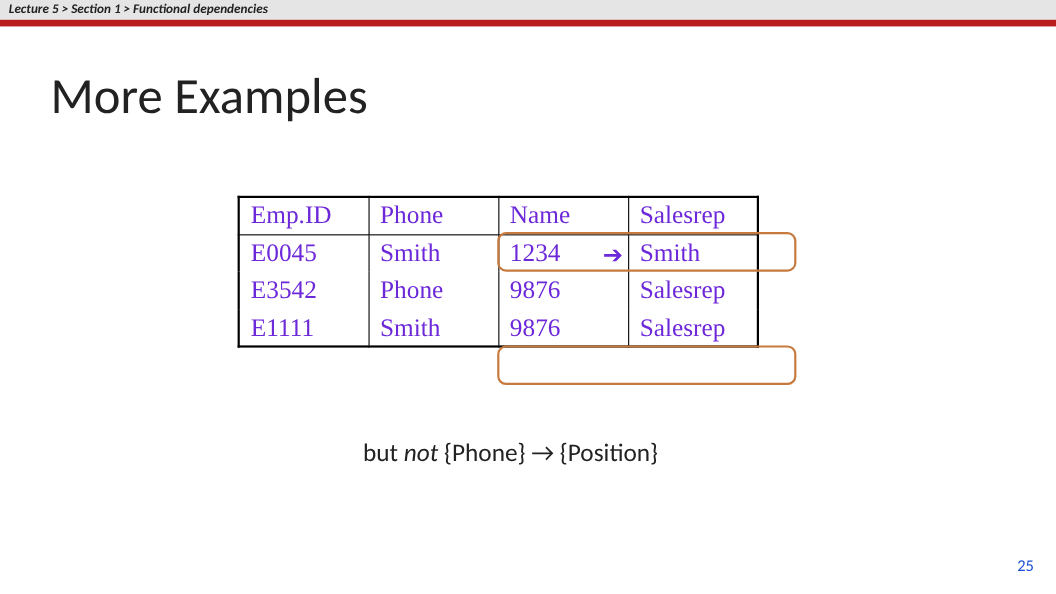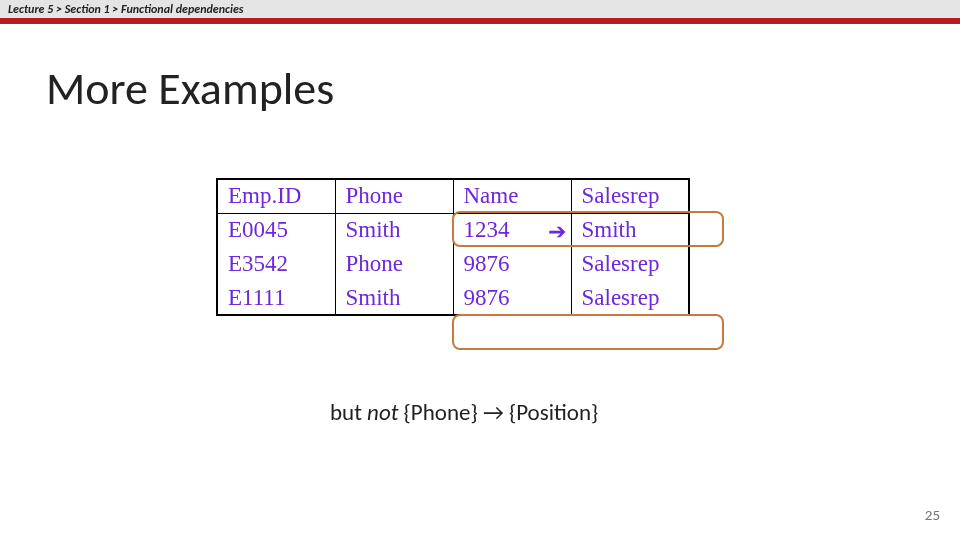--- a/index.html
+++ b/index.html
@@ -85,21 +85,21 @@
     font-size: 23px;
     color: #222;
     margin-left: 40px;
   }
   .caption .not { font-style: italic; }
   .slide-num {
     position: absolute;
     right: 20px;
     bottom: 16px;
     font-size: 15px;
-    color: #737373;
+    color: #1d4ed8;
   }
 </style>
 </head>
 <body>
 
 <div class="crumb-bar">
   <span>Lecture 5  &gt;  Section 1  &gt;  Functional dependencies</span>
 </div>
 
 <div class="title">More Examples</div>

